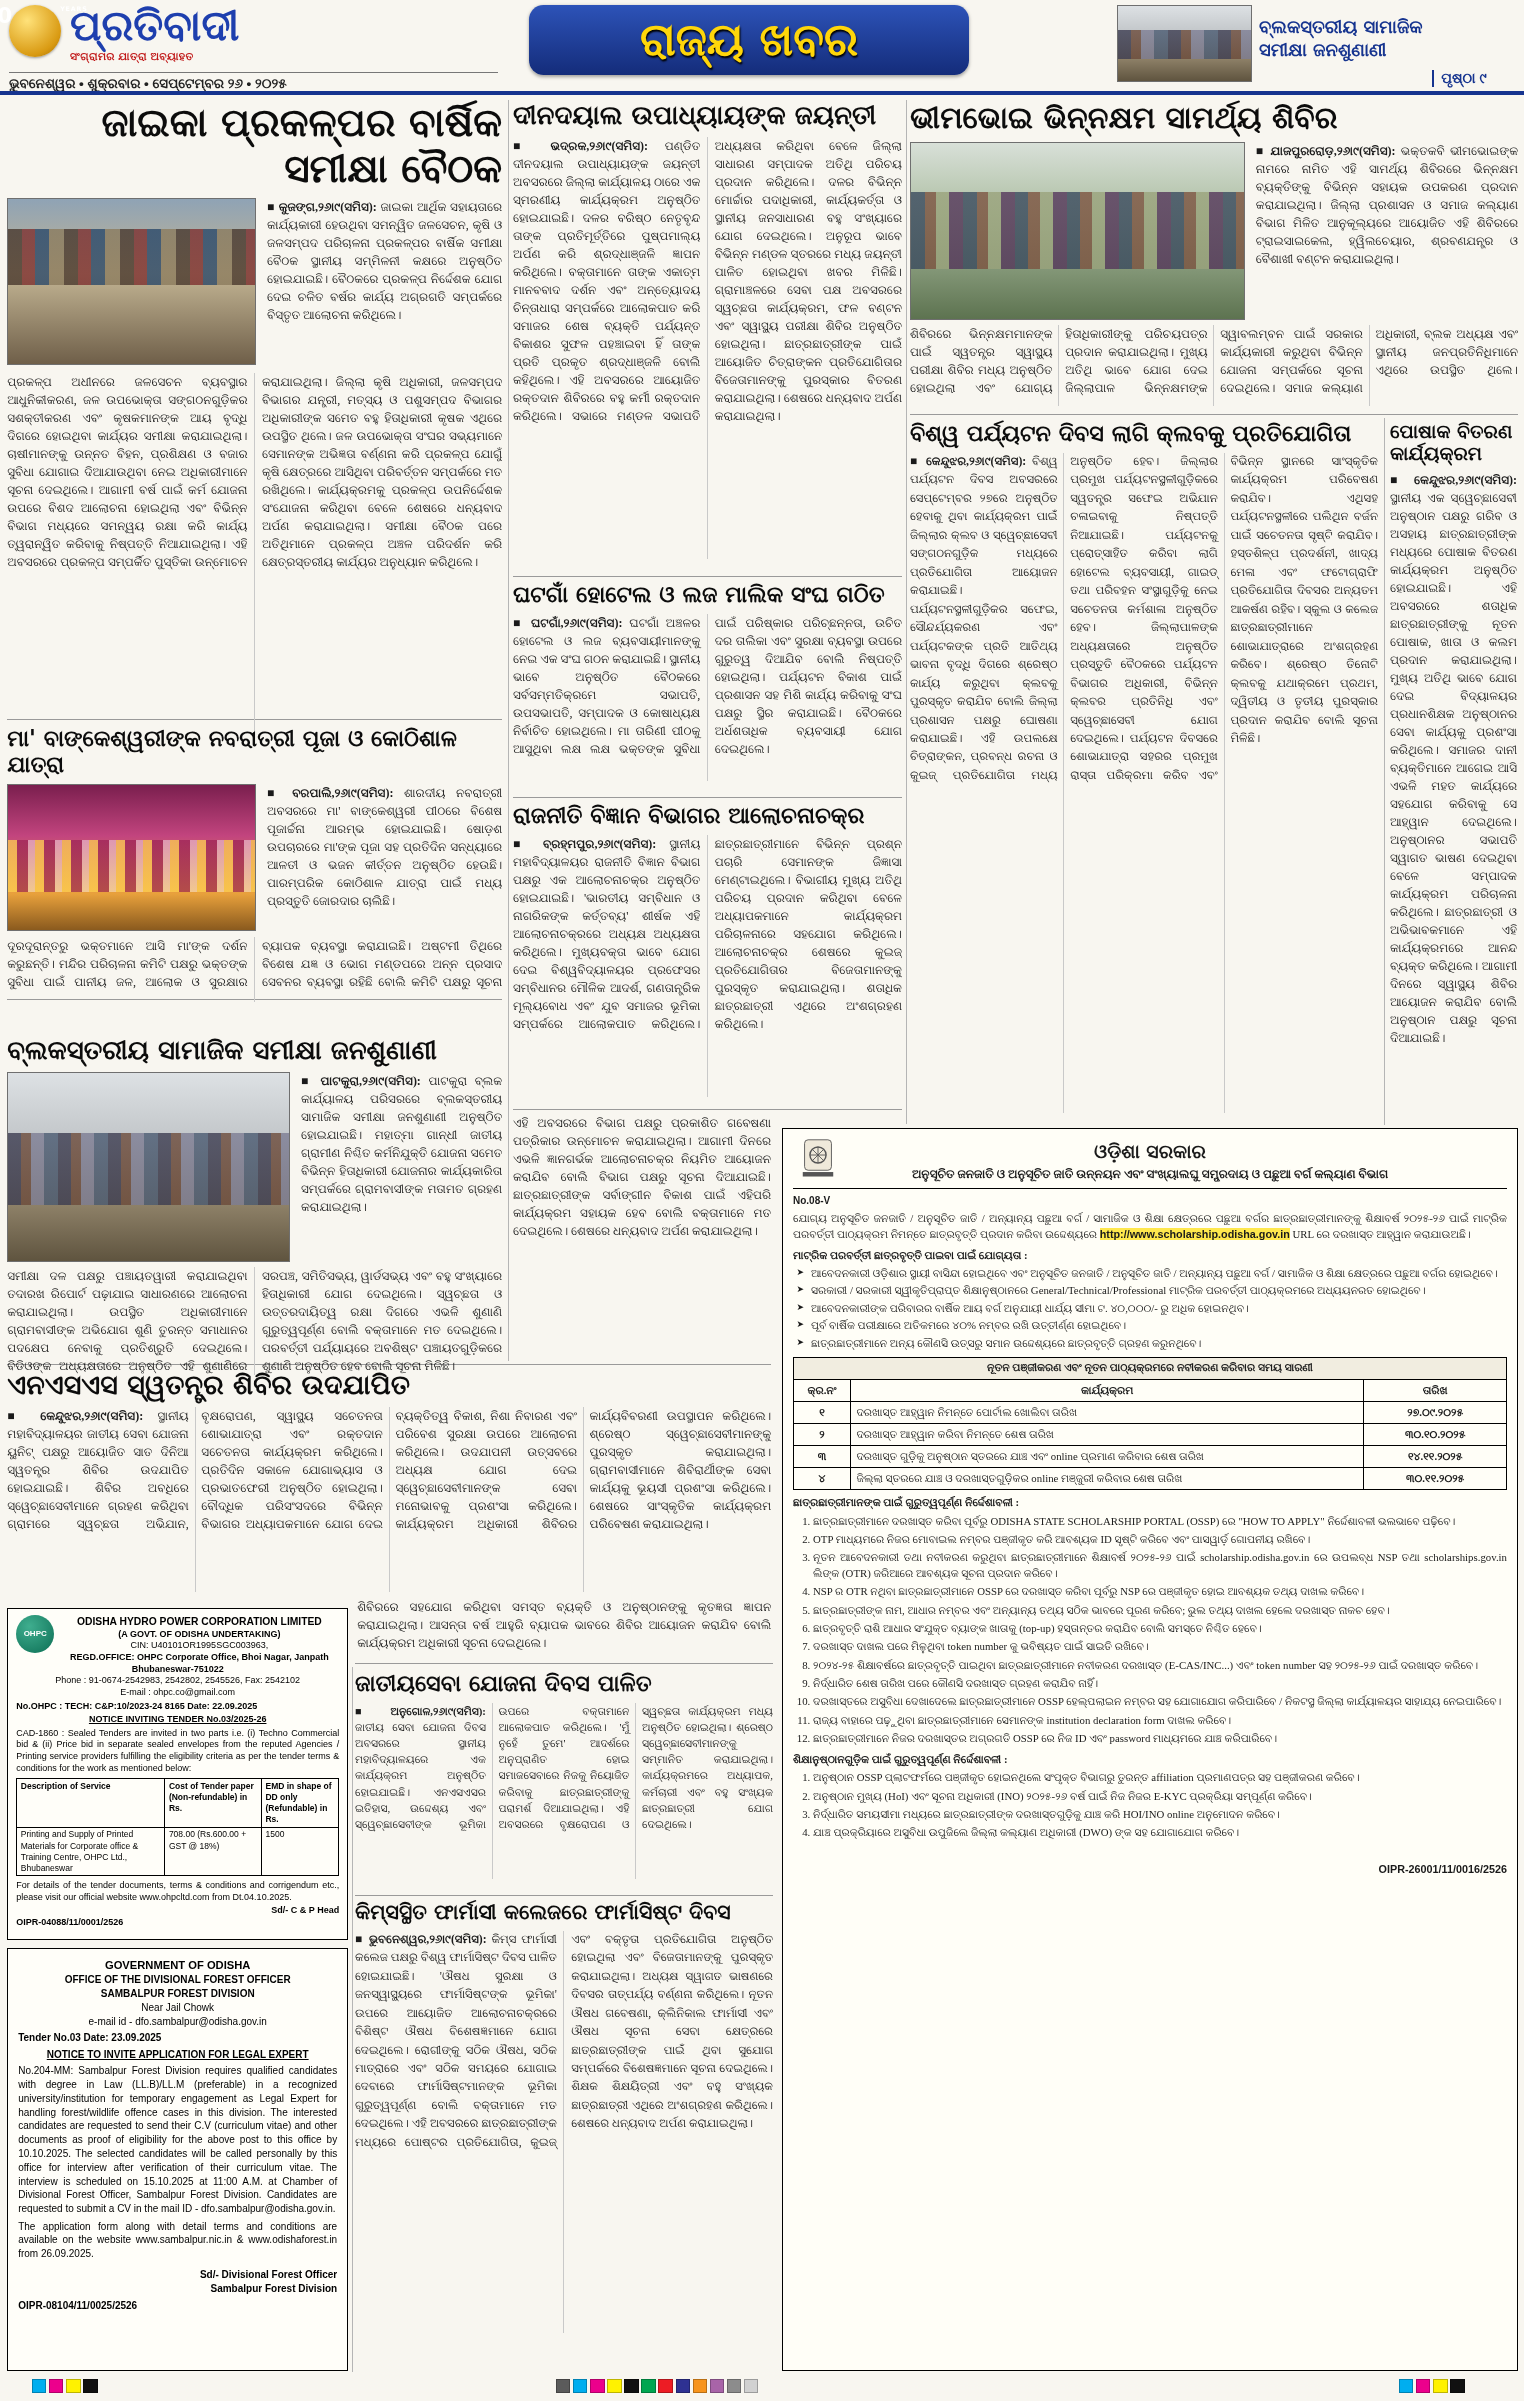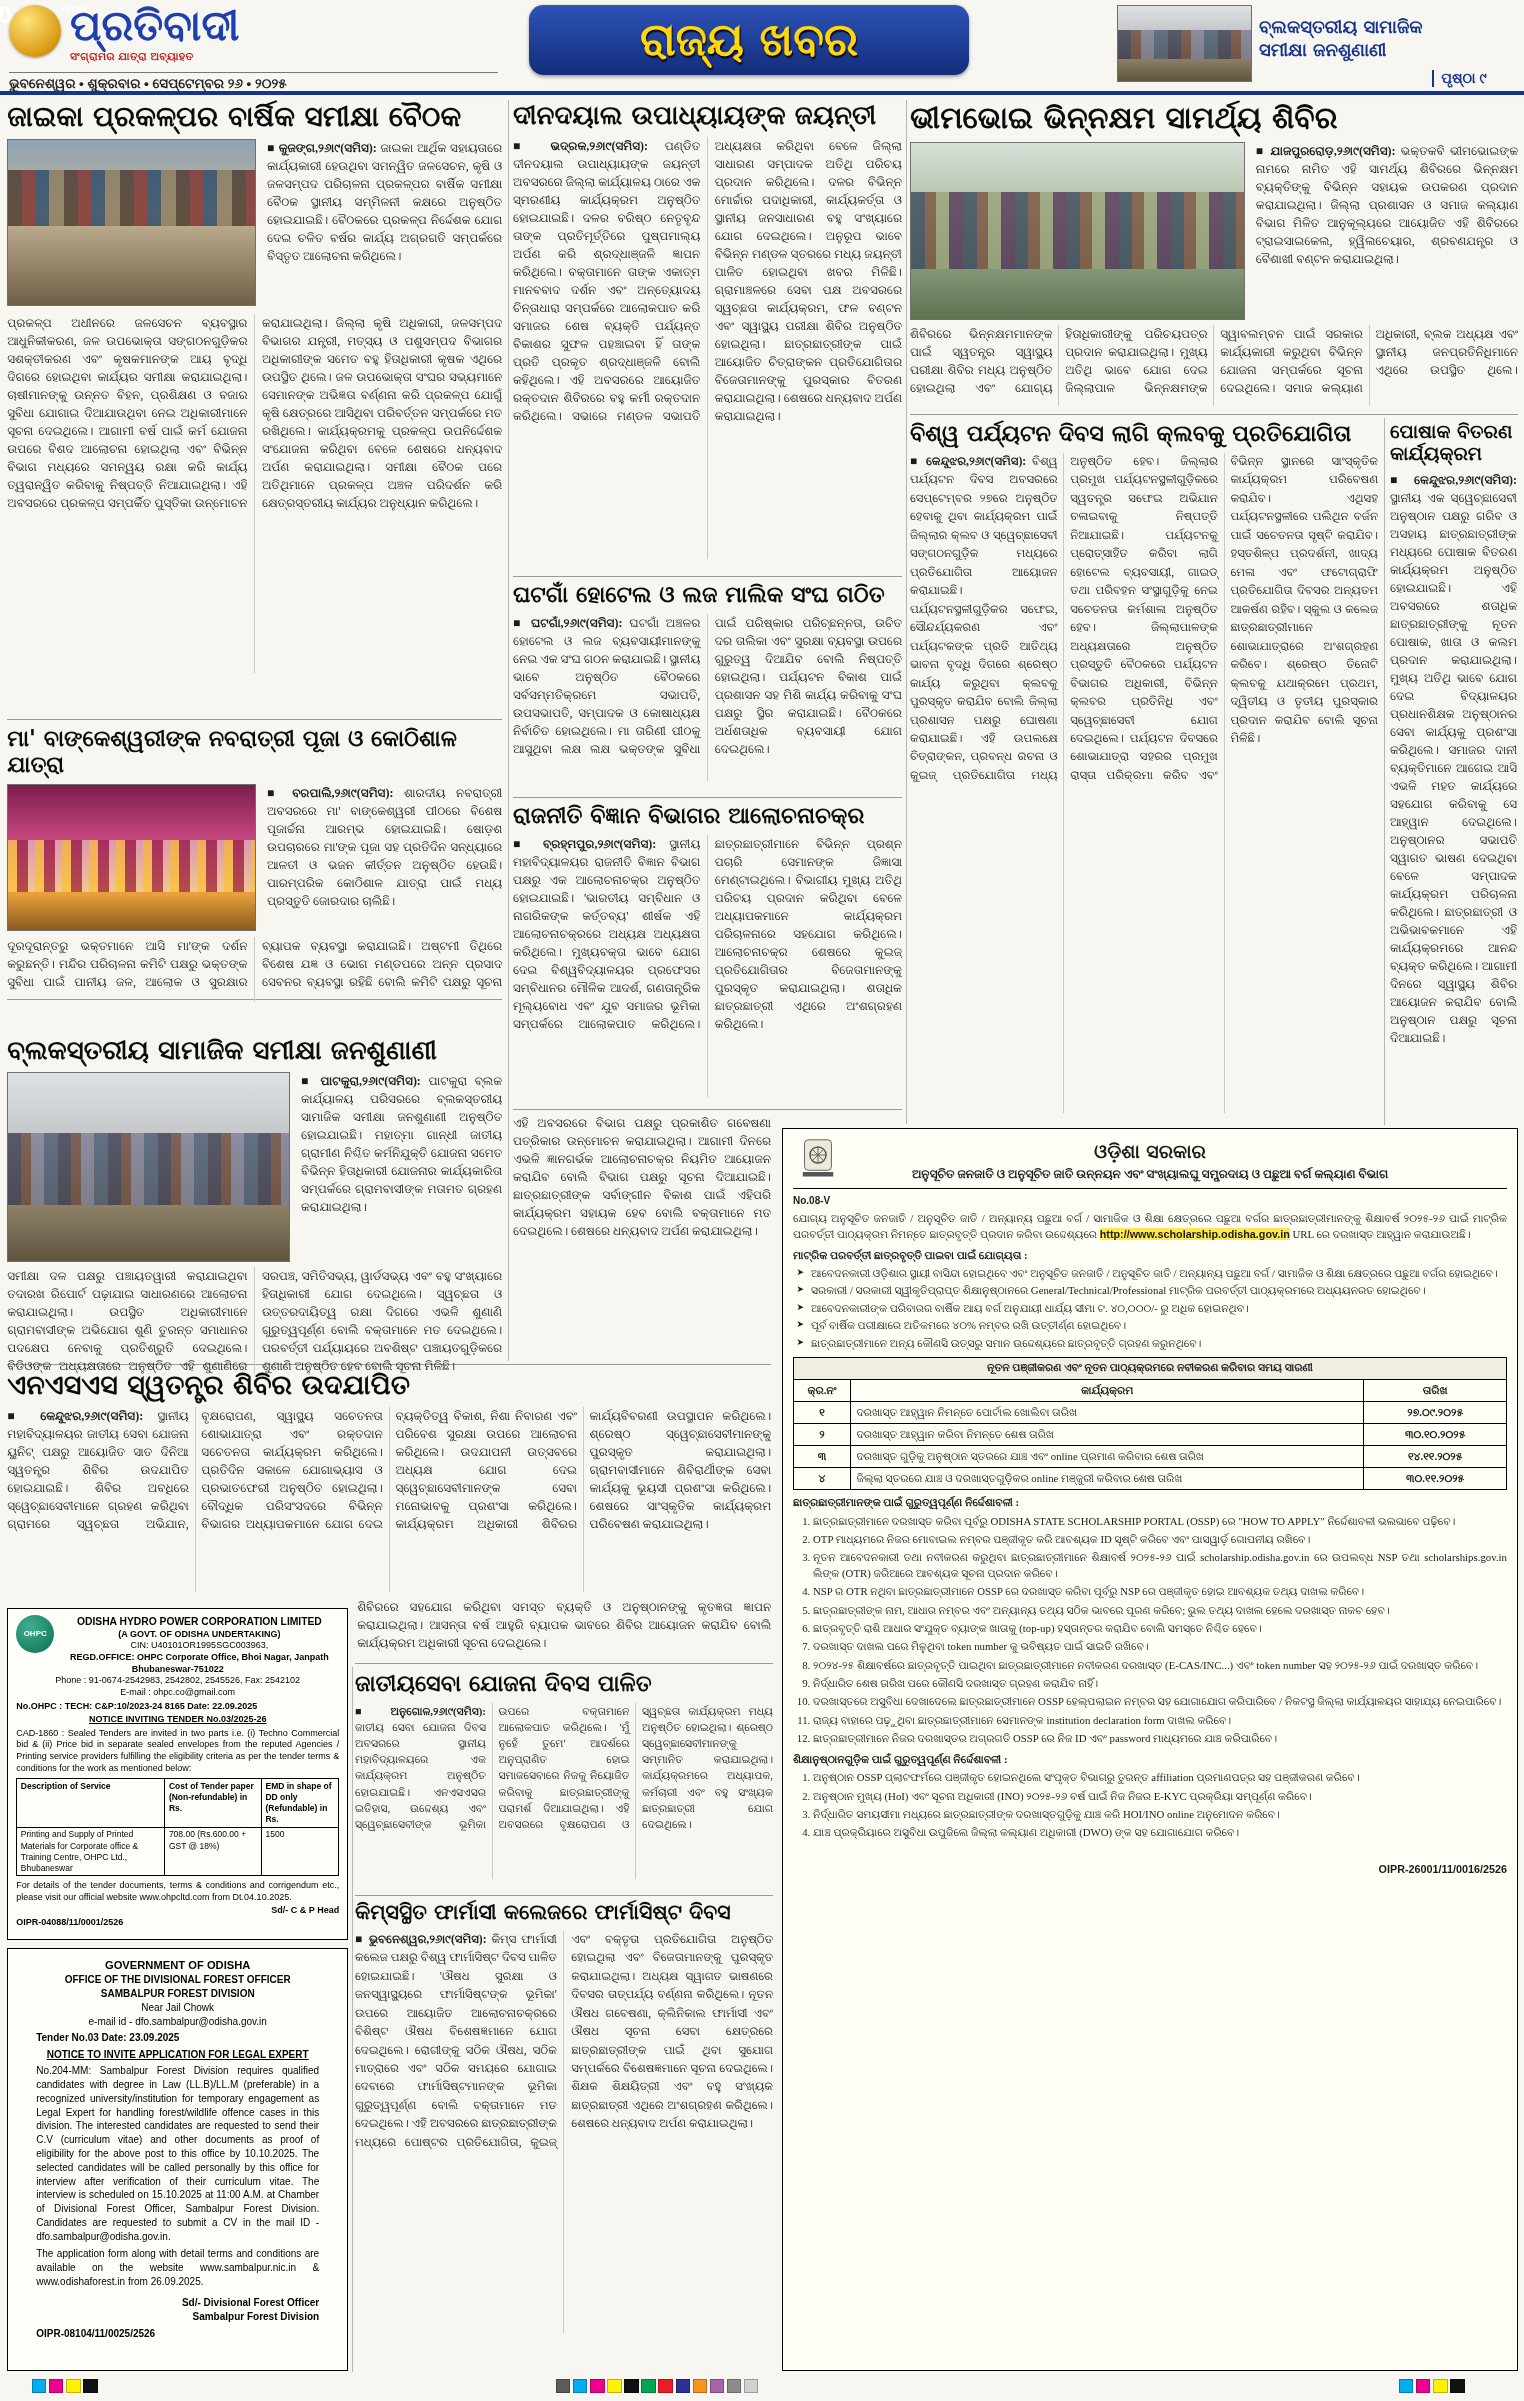--- a/index.html
+++ b/index.html
@@ -111,21 +111,21 @@
 <div class="hr" style="left:7.2px;top:999px;width:495px;"></div>
 <div class="hr" style="left:7.2px;top:1364px;width:764px;"></div>
 <div class="hr" style="left:513px;top:576px;width:389px;"></div>
 <div class="hr" style="left:513px;top:797px;width:389px;"></div>
 <div class="hr" style="left:513px;top:1109px;width:389px;"></div>
 <div class="hr" style="left:910px;top:414px;width:608px;"></div>
 <div class="hr" style="left:355px;top:1895px;width:418px;"></div>
 <div class="hr" style="left:355px;top:1663px;width:418px;"></div>
 
 <div class="abs" style="left:7.2px;top:100px;width:495px;height:615px;">
-  <div class="headline" style="font-size:28px;">ଜାଇକା ପ୍ରକଳ୍ପର ବାର୍ଷିକ ସମୀକ୍ଷା ବୈଠକ</div>
+  <div class="headline" style="font-size:39px;text-align:right;">ଜାଇକା ପ୍ରକଳ୍ପର ବାର୍ଷିକ ସମୀକ୍ଷା ବୈଠକ</div>
   <div class="row">
     <div class="photo v1" style="width:249px;height:167px;">
         <div class="band"></div>
       </div>
     <div class="body-text" style="height:167px;">
       <span class="byline">■ କୁଜଙ୍ଗ,୨୬ା୯(ସମିସ): </span><span>ଜାଇକା ଆର୍ଥିକ ସହାୟତାରେ କାର୍ଯ୍ୟକାରୀ ହେଉଥିବା ସମନ୍ୱିତ ଜଳସେଚନ, କୃଷି ଓ ଜଳସମ୍ପଦ ପରିଚାଳନା ପ୍ରକଳ୍ପର ବାର୍ଷିକ ସମୀକ୍ଷା ବୈଠକ ସ୍ଥାନୀୟ ସମ୍ମିଳନୀ କକ୍ଷରେ ଅନୁଷ୍ଠିତ ହୋଇଯାଇଛି। ବୈଠକରେ ପ୍ରକଳ୍ପ ନିର୍ଦ୍ଦେଶକ ଯୋଗ ଦେଇ ଚଳିତ ବର୍ଷର କାର୍ଯ୍ୟ ଅଗ୍ରଗତି ସମ୍ପର୍କରେ ବିସ୍ତୃତ ଆଲୋଚନା କରିଥିଲେ।</span>
     </div>
   </div>
   <div class="body-text cols-2" style="margin-top:7.2px;height:359px;">ପ୍ରକଳ୍ପ ଅଧୀନରେ ଜଳସେଚନ ବ୍ୟବସ୍ଥାର ଆଧୁନିକୀକରଣ, ଜଳ ଉପଭୋକ୍ତା ସଙ୍ଗଠନଗୁଡ଼ିକର ସଶକ୍ତୀକରଣ ଏବଂ କୃଷକମାନଙ୍କ ଆୟ ବୃଦ୍ଧି ଦିଗରେ ହୋଇଥିବା କାର୍ଯ୍ୟର ସମୀକ୍ଷା କରାଯାଇଥିଲା। ଚାଷୀମାନଙ୍କୁ ଉନ୍ନତ ବିହନ, ପ୍ରଶିକ୍ଷଣ ଓ ବଜାର ସୁବିଧା ଯୋଗାଇ ଦିଆଯାଉଥିବା ନେଇ ଅଧିକାରୀମାନେ ସୂଚନା ଦେଇଥିଲେ। ଆଗାମୀ ବର୍ଷ ପାଇଁ କର୍ମ ଯୋଜନା ଉପରେ ବିଶଦ ଆଲୋଚନା ହୋଇଥିଲା ଏବଂ ବିଭିନ୍ନ ବିଭାଗ ମଧ୍ୟରେ ସମନ୍ୱୟ ରକ୍ଷା କରି କାର୍ଯ୍ୟ ତ୍ୱରାନ୍ୱିତ କରିବାକୁ ନିଷ୍ପତ୍ତି ନିଆଯାଇଥିଲା। ଏହି ଅବସରରେ ପ୍ରକଳ୍ପ ସମ୍ପର୍କିତ ପୁସ୍ତିକା ଉନ୍ମୋଚନ କରାଯାଇଥିଲା। ଜିଲ୍ଲା କୃଷି ଅଧିକାରୀ, ଜଳସମ୍ପଦ ବିଭାଗର ଯନ୍ତ୍ରୀ, ମତ୍ସ୍ୟ ଓ ପଶୁସମ୍ପଦ ବିଭାଗର ଅଧିକାରୀଙ୍କ ସମେତ ବହୁ ହିତାଧିକାରୀ କୃଷକ ଏଥିରେ ଉପସ୍ଥିତ ଥିଲେ। ଜଳ ଉପଭୋକ୍ତା ସଂଘର ସଭ୍ୟମାନେ ସେମାନଙ୍କ ଅଭିଜ୍ଞତା ବର୍ଣ୍ଣନା କରି ପ୍ରକଳ୍ପ ଯୋଗୁଁ କୃଷି କ୍ଷେତ୍ରରେ ଆସିଥିବା ପରିବର୍ତ୍ତନ ସମ୍ପର୍କରେ ମତ ରଖିଥିଲେ। କାର୍ଯ୍ୟକ୍ରମକୁ ପ୍ରକଳ୍ପ ଉପନିର୍ଦ୍ଦେଶକ ସଂଯୋଜନା କରିଥିବା ବେଳେ ଶେଷରେ ଧନ୍ୟବାଦ ଅର୍ପଣ କରାଯାଇଥିଲା। ସମୀକ୍ଷା ବୈଠକ ପରେ ଅତିଥିମାନେ ପ୍ରକଳ୍ପ ଅଞ୍ଚଳ ପରିଦର୍ଶନ କରି କ୍ଷେତ୍ରସ୍ତରୀୟ କାର୍ଯ୍ୟର ଅନୁଧ୍ୟାନ କରିଥିଲେ।</div>
 </div>
@@ -190,21 +190,21 @@
       <td>708.00 (Rs.600.00 + GST @ 18%)</td>
       <td>1500</td>
     </tr>
   </tbody>
     </table>
   <div style="text-align:justify;">For details of the tender documents, terms &amp; conditions and corrigendum etc., please visit our official website www.ohpcltd.com from Dt.04.10.2025.</div>
   <div class="b" style="text-align:right;margin-top:1.8px;">Sd/- C &amp; P Head</div>
   <div class="b">OIPR-04088/11/0001/2526</div>
 </div>
 
-<div class="abs ad" style="left:7.2px;top:1948px;width:341px;height:423px;padding:9px 28px;font-size:10px;line-height:1.38;">
+<div class="abs ad" style="left:7.2px;top:1948px;width:341px;height:423px;padding:9px 10px;font-size:10px;line-height:1.38;">
   <div class="c b" style="font-size:11.2px;">GOVERNMENT OF ODISHA</div>
   <div class="c b">OFFICE OF THE DIVISIONAL FOREST OFFICER</div>
   <div class="c b">SAMBALPUR FOREST DIVISION</div>
   <div class="c">Near Jail Chowk</div>
   <div class="c">e-mail id - dfo.sambalpur@odisha.gov.in</div>
   <div class="b" style="margin-top:2.7px;">Tender No.03    Date: 23.09.2025</div>
   <div class="c b" style="text-decoration:underline;margin:2.7px 0;">NOTICE TO INVITE APPLICATION FOR LEGAL EXPERT</div>
   <div style="text-align:justify;">No.204-MM: Sambalpur Forest Division requires qualified candidates with degree in Law (LL.B)/LL.M (preferable) in a recognized university/institution for temporary engagement as Legal Expert for handling forest/wildlife offence cases in this division. The interested candidates are requested to send their C.V (curriculum vitae) and other documents as proof of eligibility for the above post to this office by 10.10.2025. The selected candidates will be called personally by this office for interview after verification of their curriculum vitae. The interview is scheduled on 15.10.2025 at 11:00 A.M. at Chamber of Divisional Forest Officer, Sambalpur Forest Division. Candidates are requested to submit a CV in the mail ID - dfo.sambalpur@odisha.gov.in.</div>
   <div style="text-align:justify;margin-top:3.6px;">The application form along with detail terms and conditions are available on the website www.sambalpur.nic.in &amp; www.odishaforest.in from 26.09.2025.</div>
   <div class="b" style="text-align:right;margin-top:7.2px;">Sd/- Divisional Forest Officer</div>

